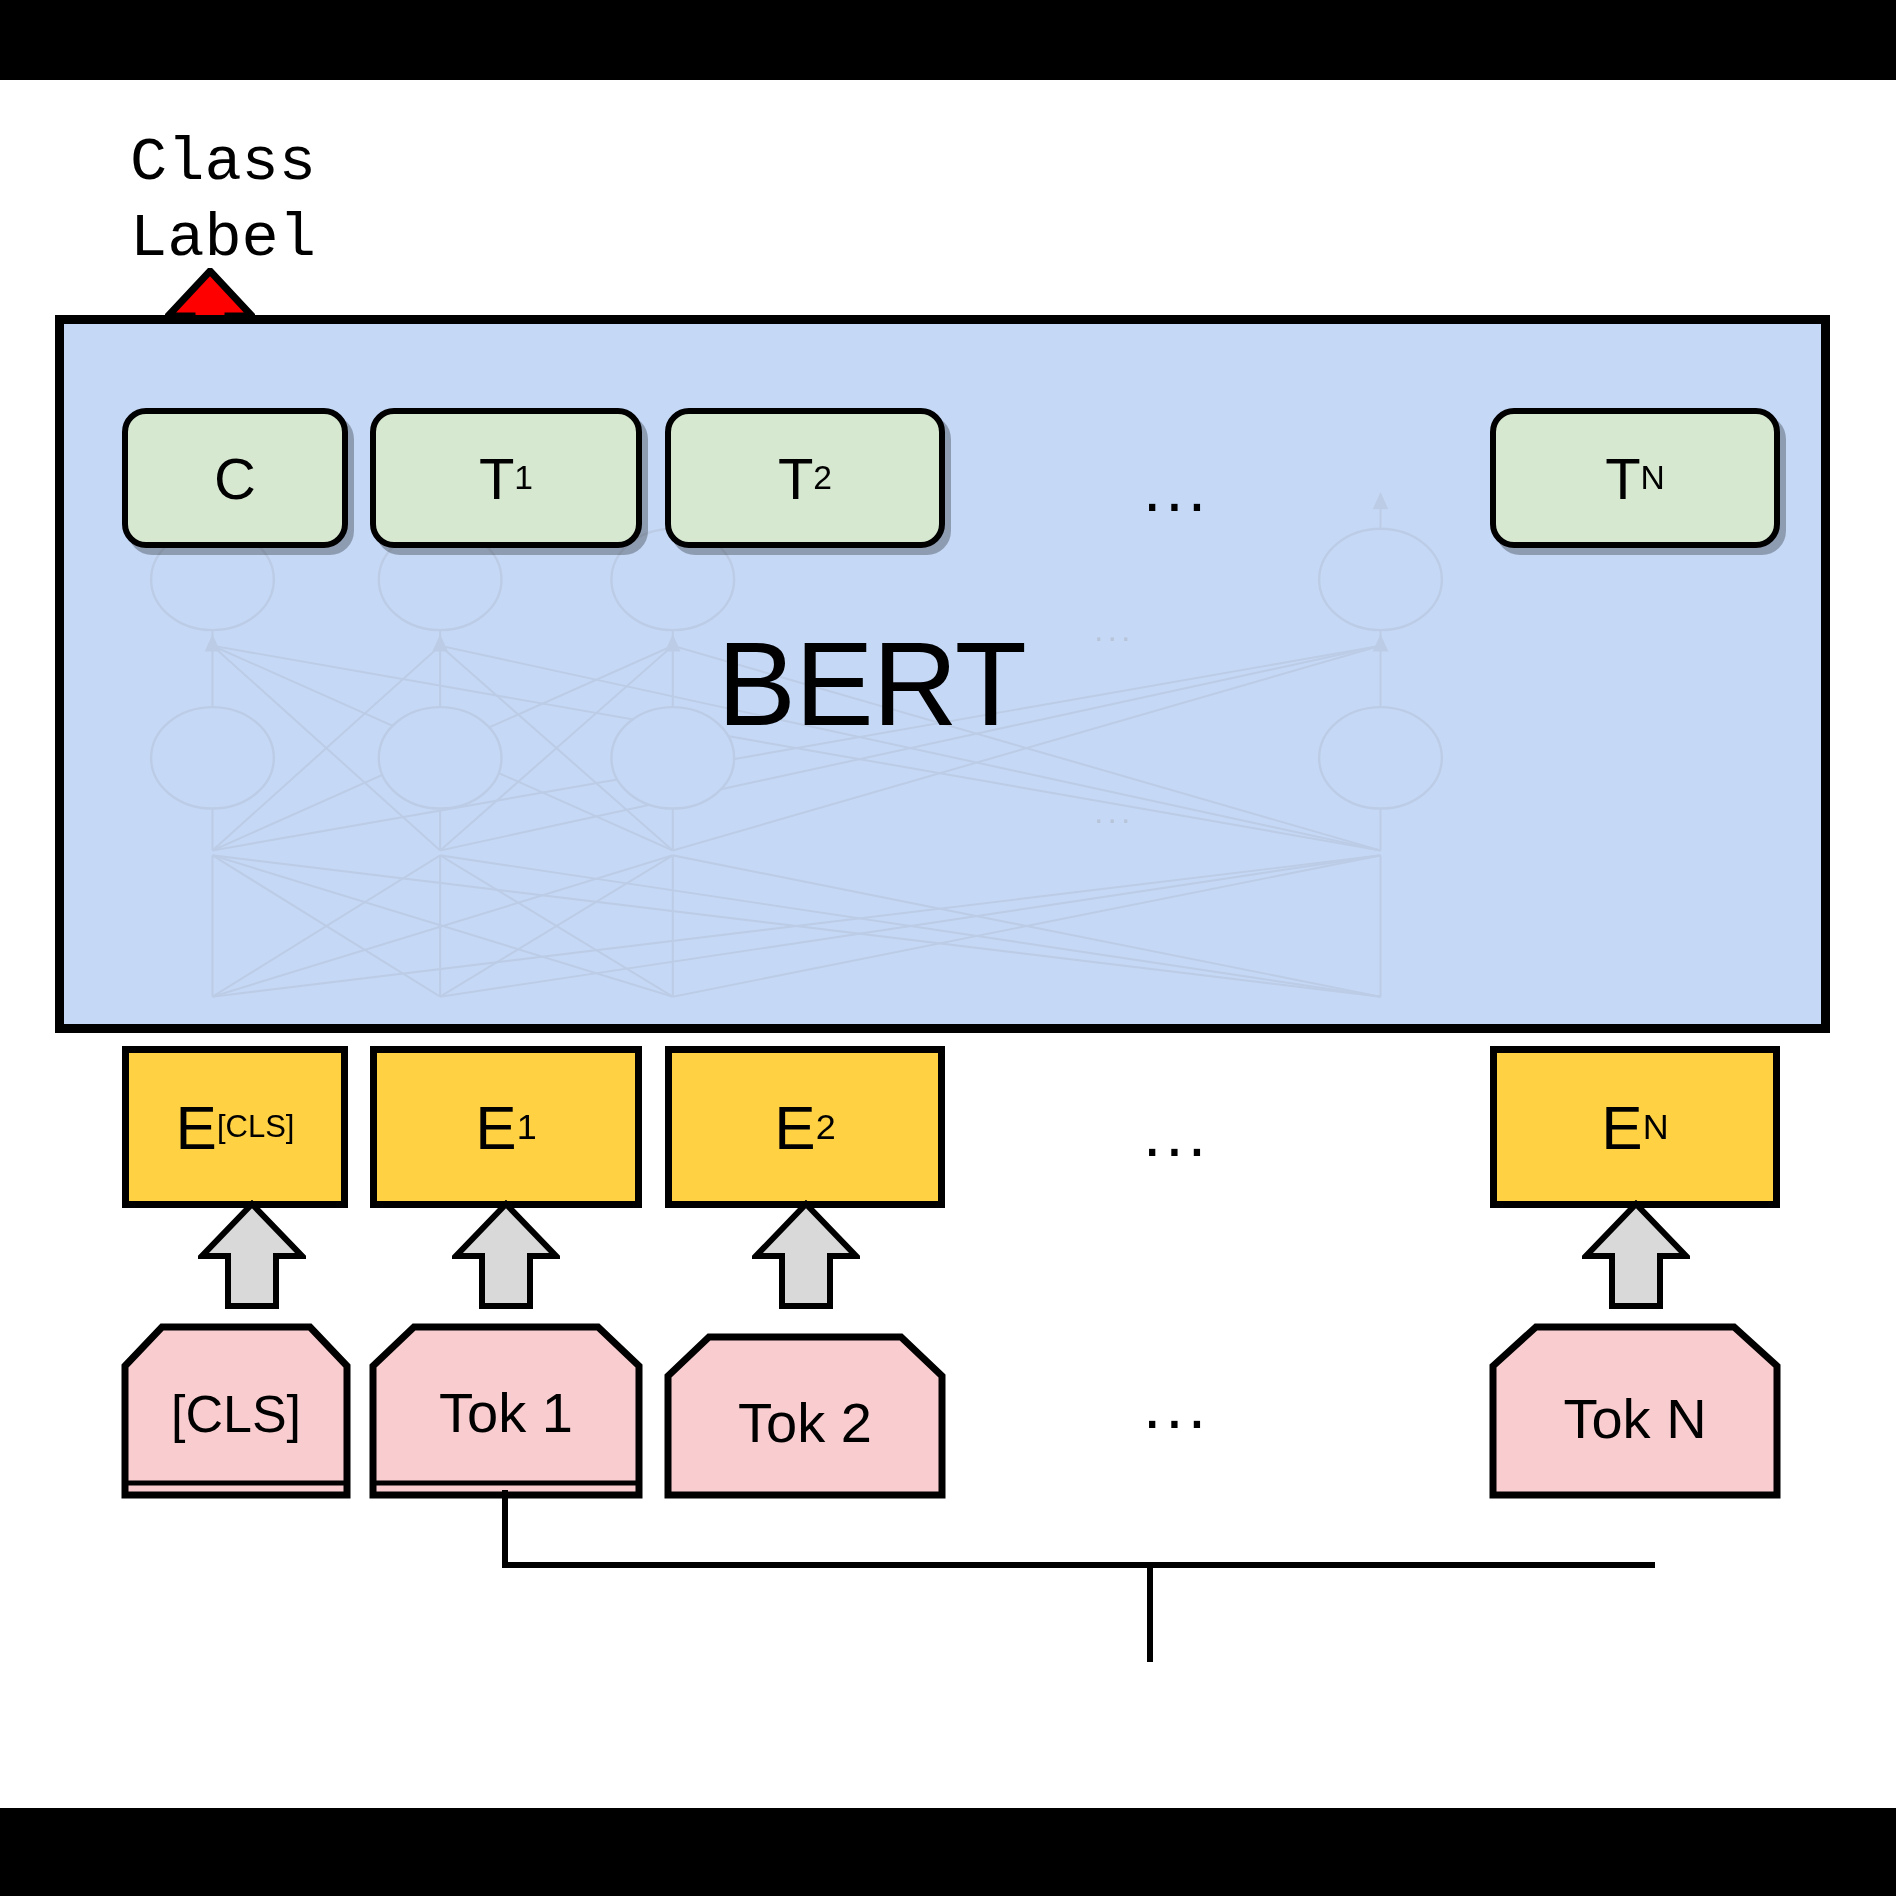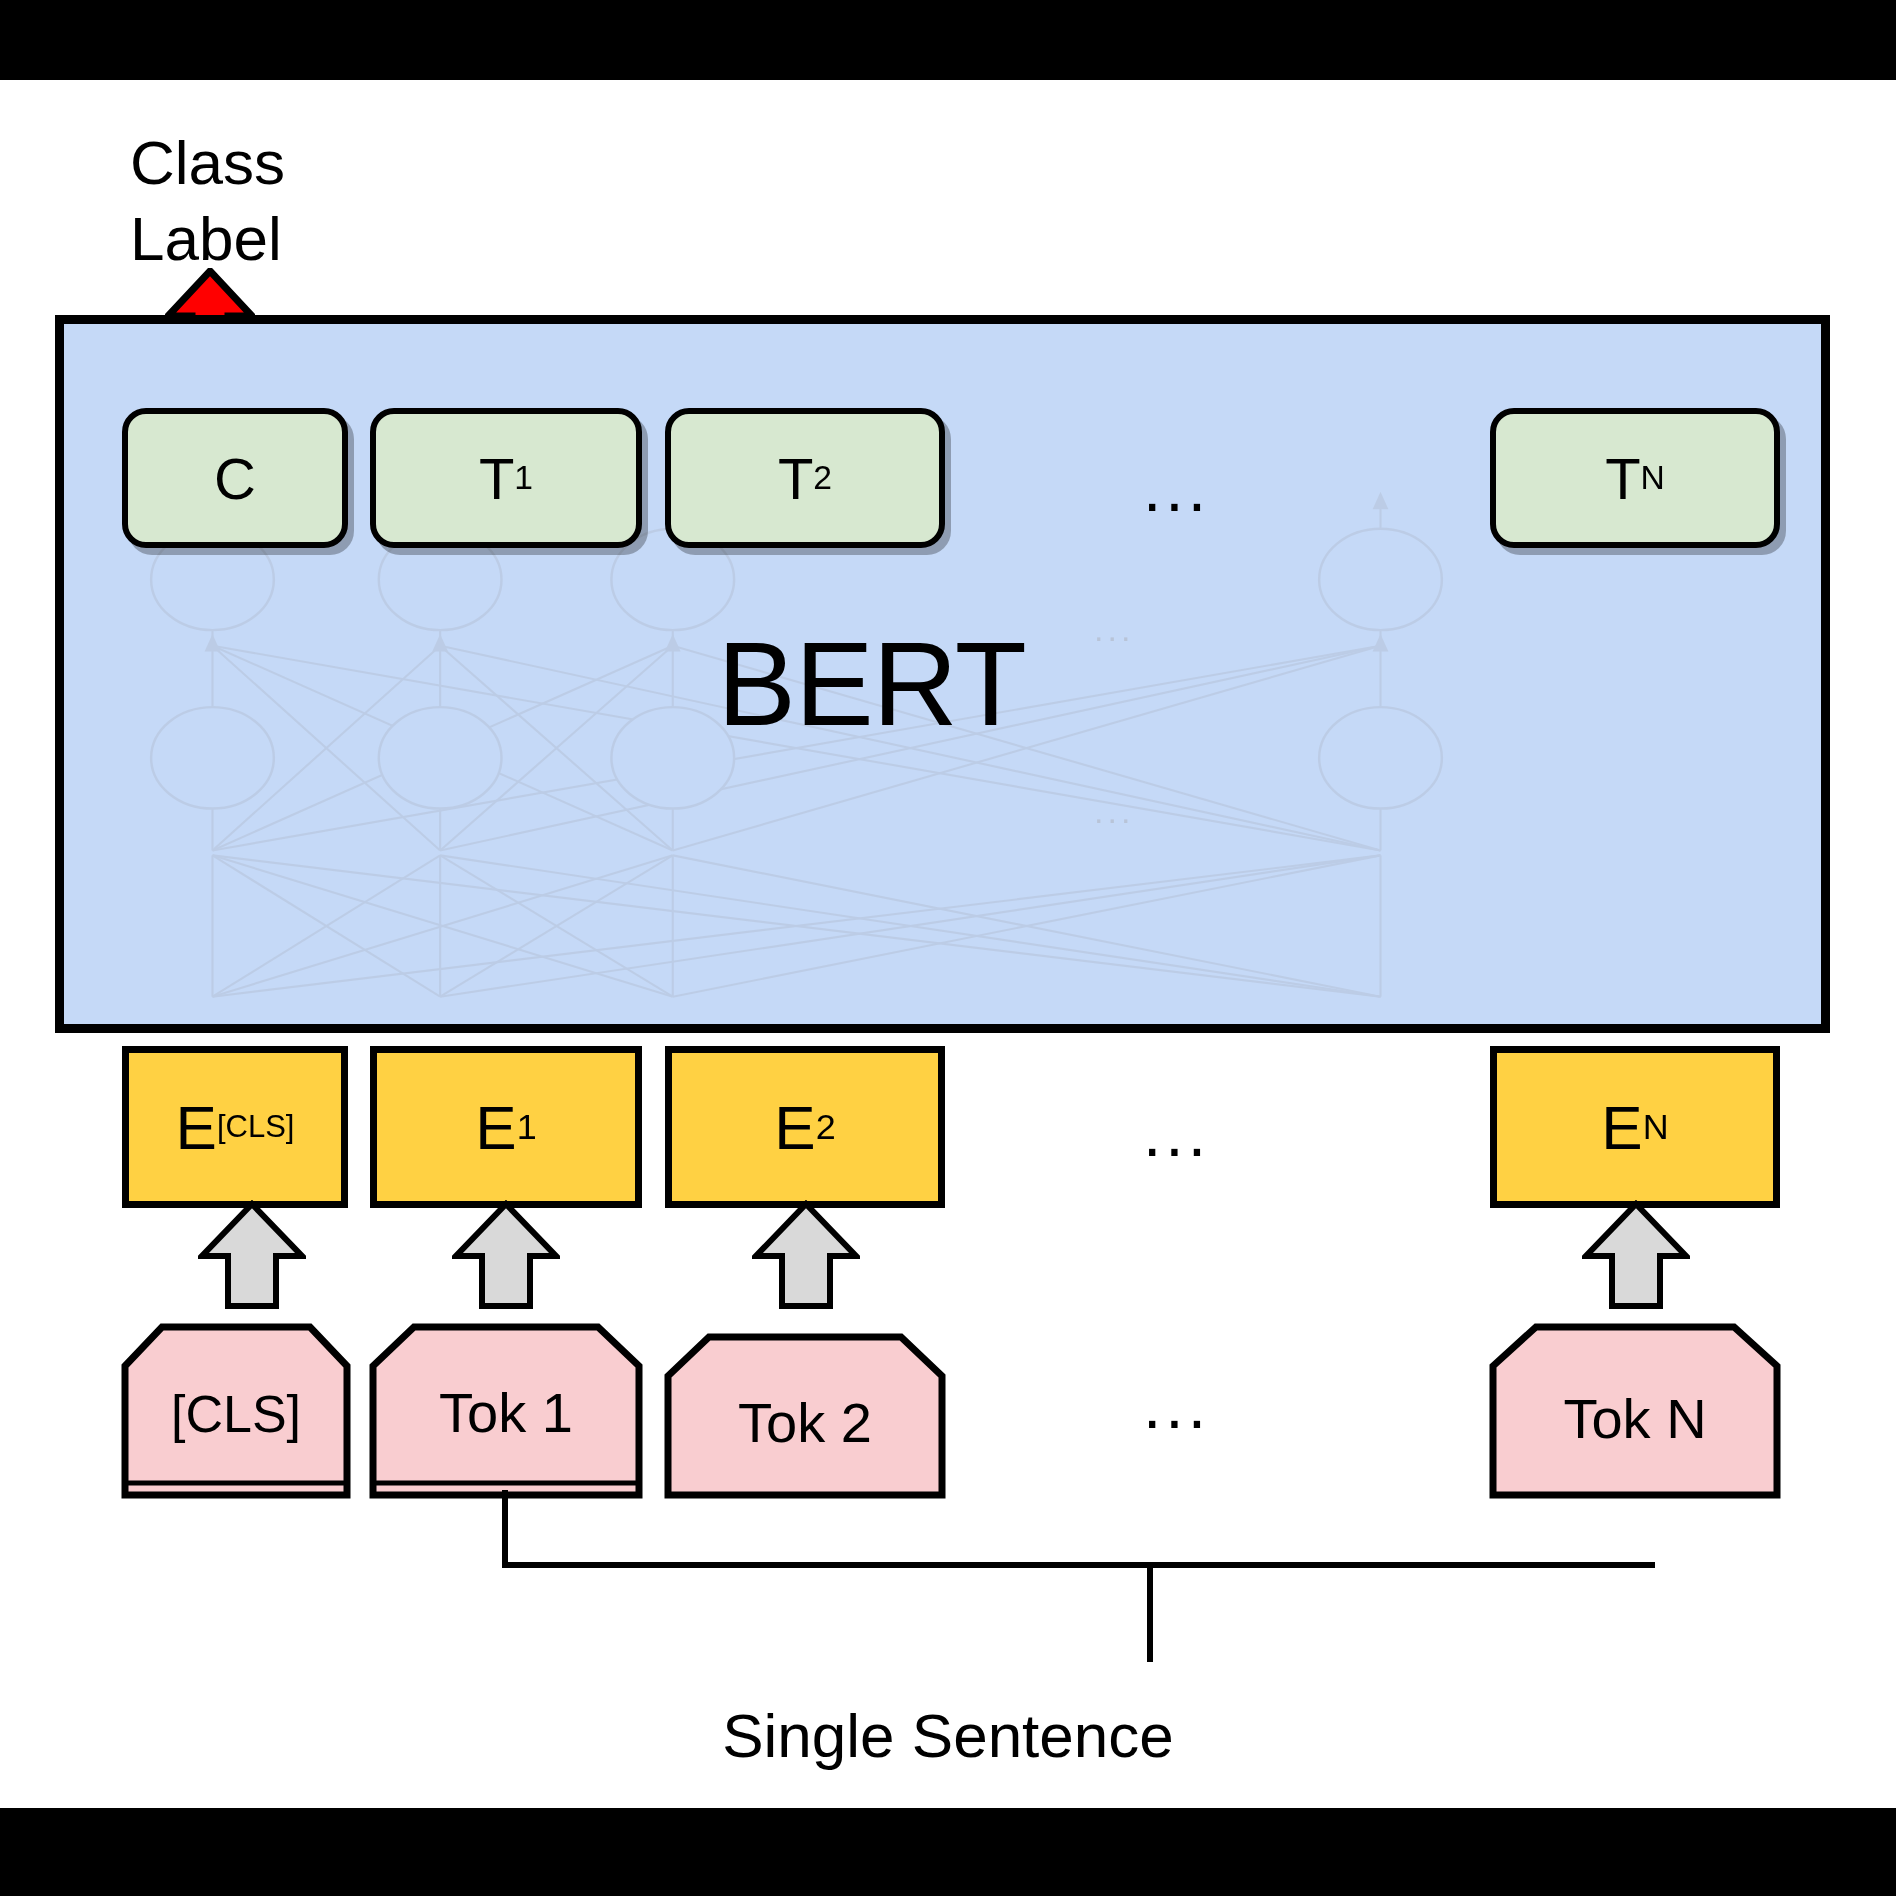--- a/index.html
+++ b/index.html
@@ -17,20 +17,21 @@
   }
 
   
   .class-label{
     position:absolute;
     left:130px;top:125px;
     font-size:62px;line-height:1.22;
     color:#000;
     white-space:pre-line;
     letter-spacing:0px;
+    font-family:Liberation Mono, monospace;
   }
 
   
   .red-arrow{
     position:absolute;
     left:165px;top:268px;
     width:90px;height:122px;
   }
 
   
@@ -268,14 +269,13 @@
     <polygon points="5,44 48,5 246,5 289,44 289,173 5,173" fill="#f9cdd0" stroke="#000" stroke-width="7"></polygon>
     <text x="147" y="116" text-anchor="middle" font-size="56" font-family="Liberation Sans, sans-serif" fill="#000">Tok N</text>
   </svg>
 
   <div class="dots" style="left:1143px;top:1372px;">...</div>
 
   <svg class="bracket" style="left:480px;top:1490px;width:1200px;height:190px;" viewBox="0 0 1200 190">
     <path d="M25,0 L25,75 L1175,75 M670,75 L670,172" stroke="#000" stroke-width="6" fill="none"></path>
   </svg>
 
-  <div class="caption">Single Sentence</div>
 </div>
 
 </body></html>

